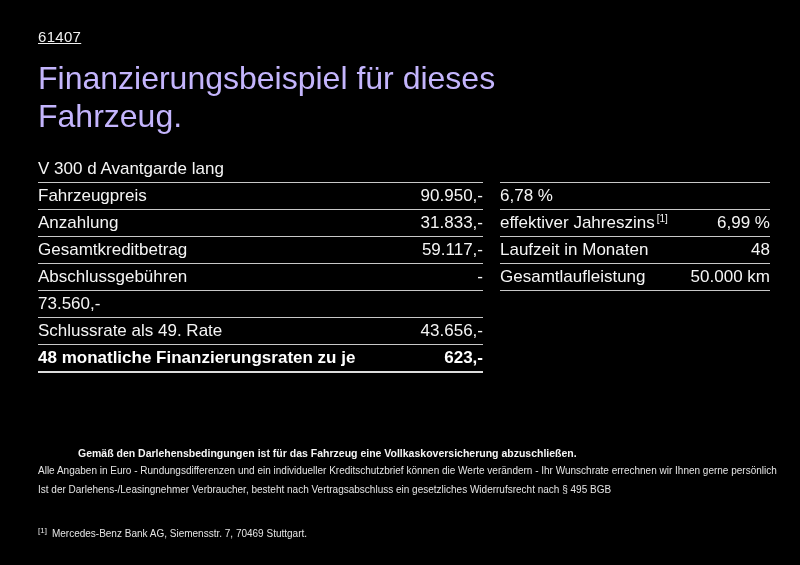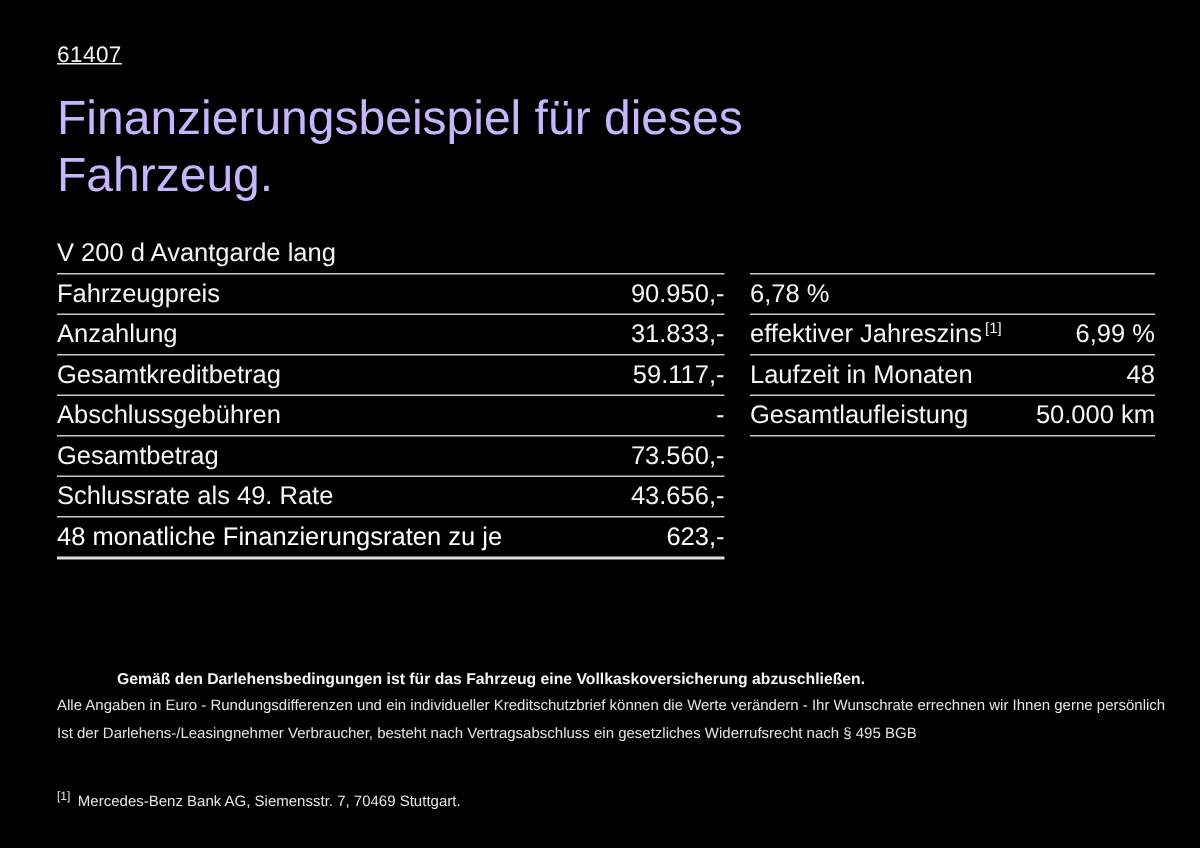--- a/index.html
+++ b/index.html
@@ -50,21 +50,21 @@
     display: flex;
     justify-content: space-between;
     align-items: center;
     font-size: 17px;
     border-bottom: 1px solid #c8c8c8;
     color: #f5f5f5;
   }
   .trow .tlabel { white-space: nowrap; }
   .trow .tvalue { white-space: nowrap; text-align: right; }
   .trow.total {
-    font-weight: 400;
+    font-weight: 700;
     border-bottom: 2px solid #dcdcdc;
     color: #ffffff;
   }
   sup.fn {
     font-size: 10px;
     vertical-align: super;
     line-height: 0;
     padding-left: 2px;
   }
   .footer { margin-top: 74px; }
@@ -103,41 +103,40 @@
 <div class="page">
 
   <div class="doc-number">61407</div>
 
   <h1 class="title">Finanzierungsbeispiel für dieses Fahrzeug.</h1>
 
   <div class="tables">
 
     <div class="left-col">
       <div class="trow">
-        <span class="tlabel">V 200 d Avantgarde lang</span>
+        <span class="tlabel">V 300 d Avantgarde lang</span>
       </div>
 
       <div class="trow">
         <span class="tlabel">Fahrzeugpreis</span>
         <span class="tvalue">90.950,-</span>
       </div>
       <div class="trow">
         <span class="tlabel">Anzahlung</span>
         <span class="tvalue">31.833,-</span>
       </div>
       <div class="trow">
         <span class="tlabel">Gesamtkreditbetrag</span>
         <span class="tvalue">59.117,-</span>
       </div>
       <div class="trow">
         <span class="tlabel">Abschlussgebühren</span>
         <span class="tvalue">-</span>
       </div>
       <div class="trow">
-        <span class="tlabel">Gesamtbetrag</span>
         <span class="tvalue">73.560,-</span>
       </div>
       <div class="trow">
         <span class="tlabel">Schlussrate als 49. Rate</span>
         <span class="tvalue">43.656,-</span>
       </div>
 
       <div class="trow total">
         <span class="tlabel">48 monatliche Finanzierungsraten zu je</span>
         <span class="tvalue">623,-</span>

